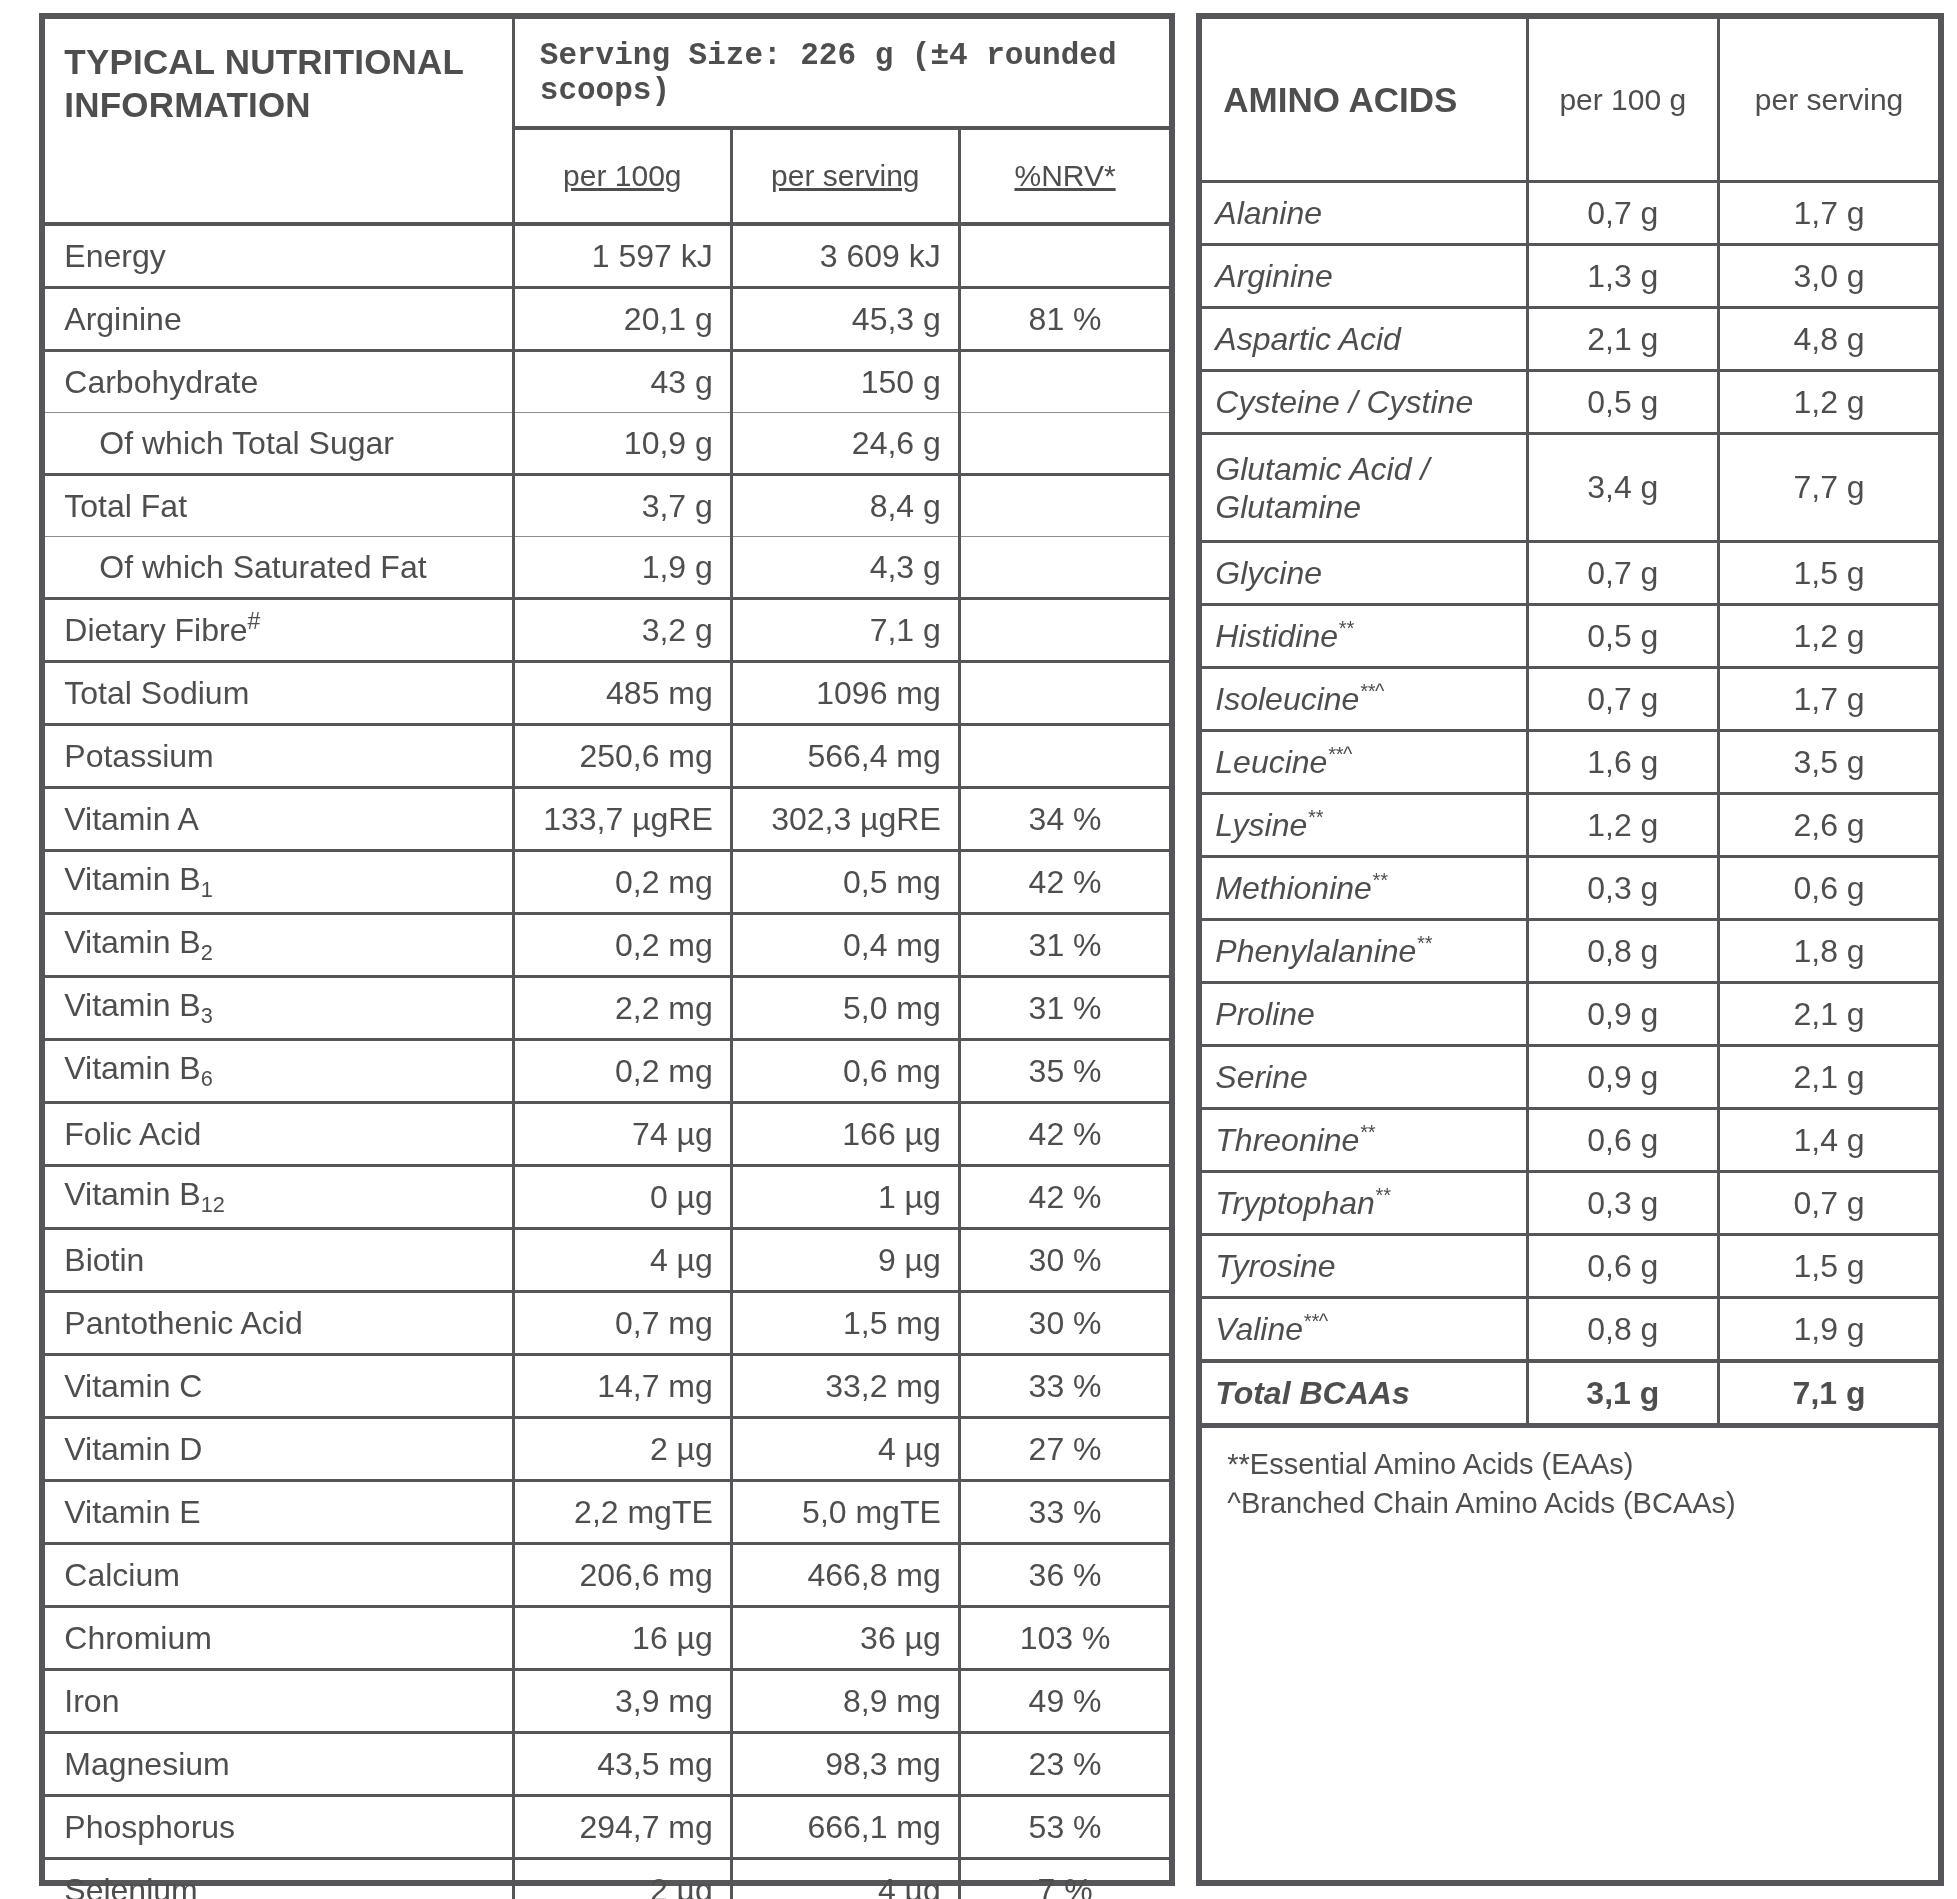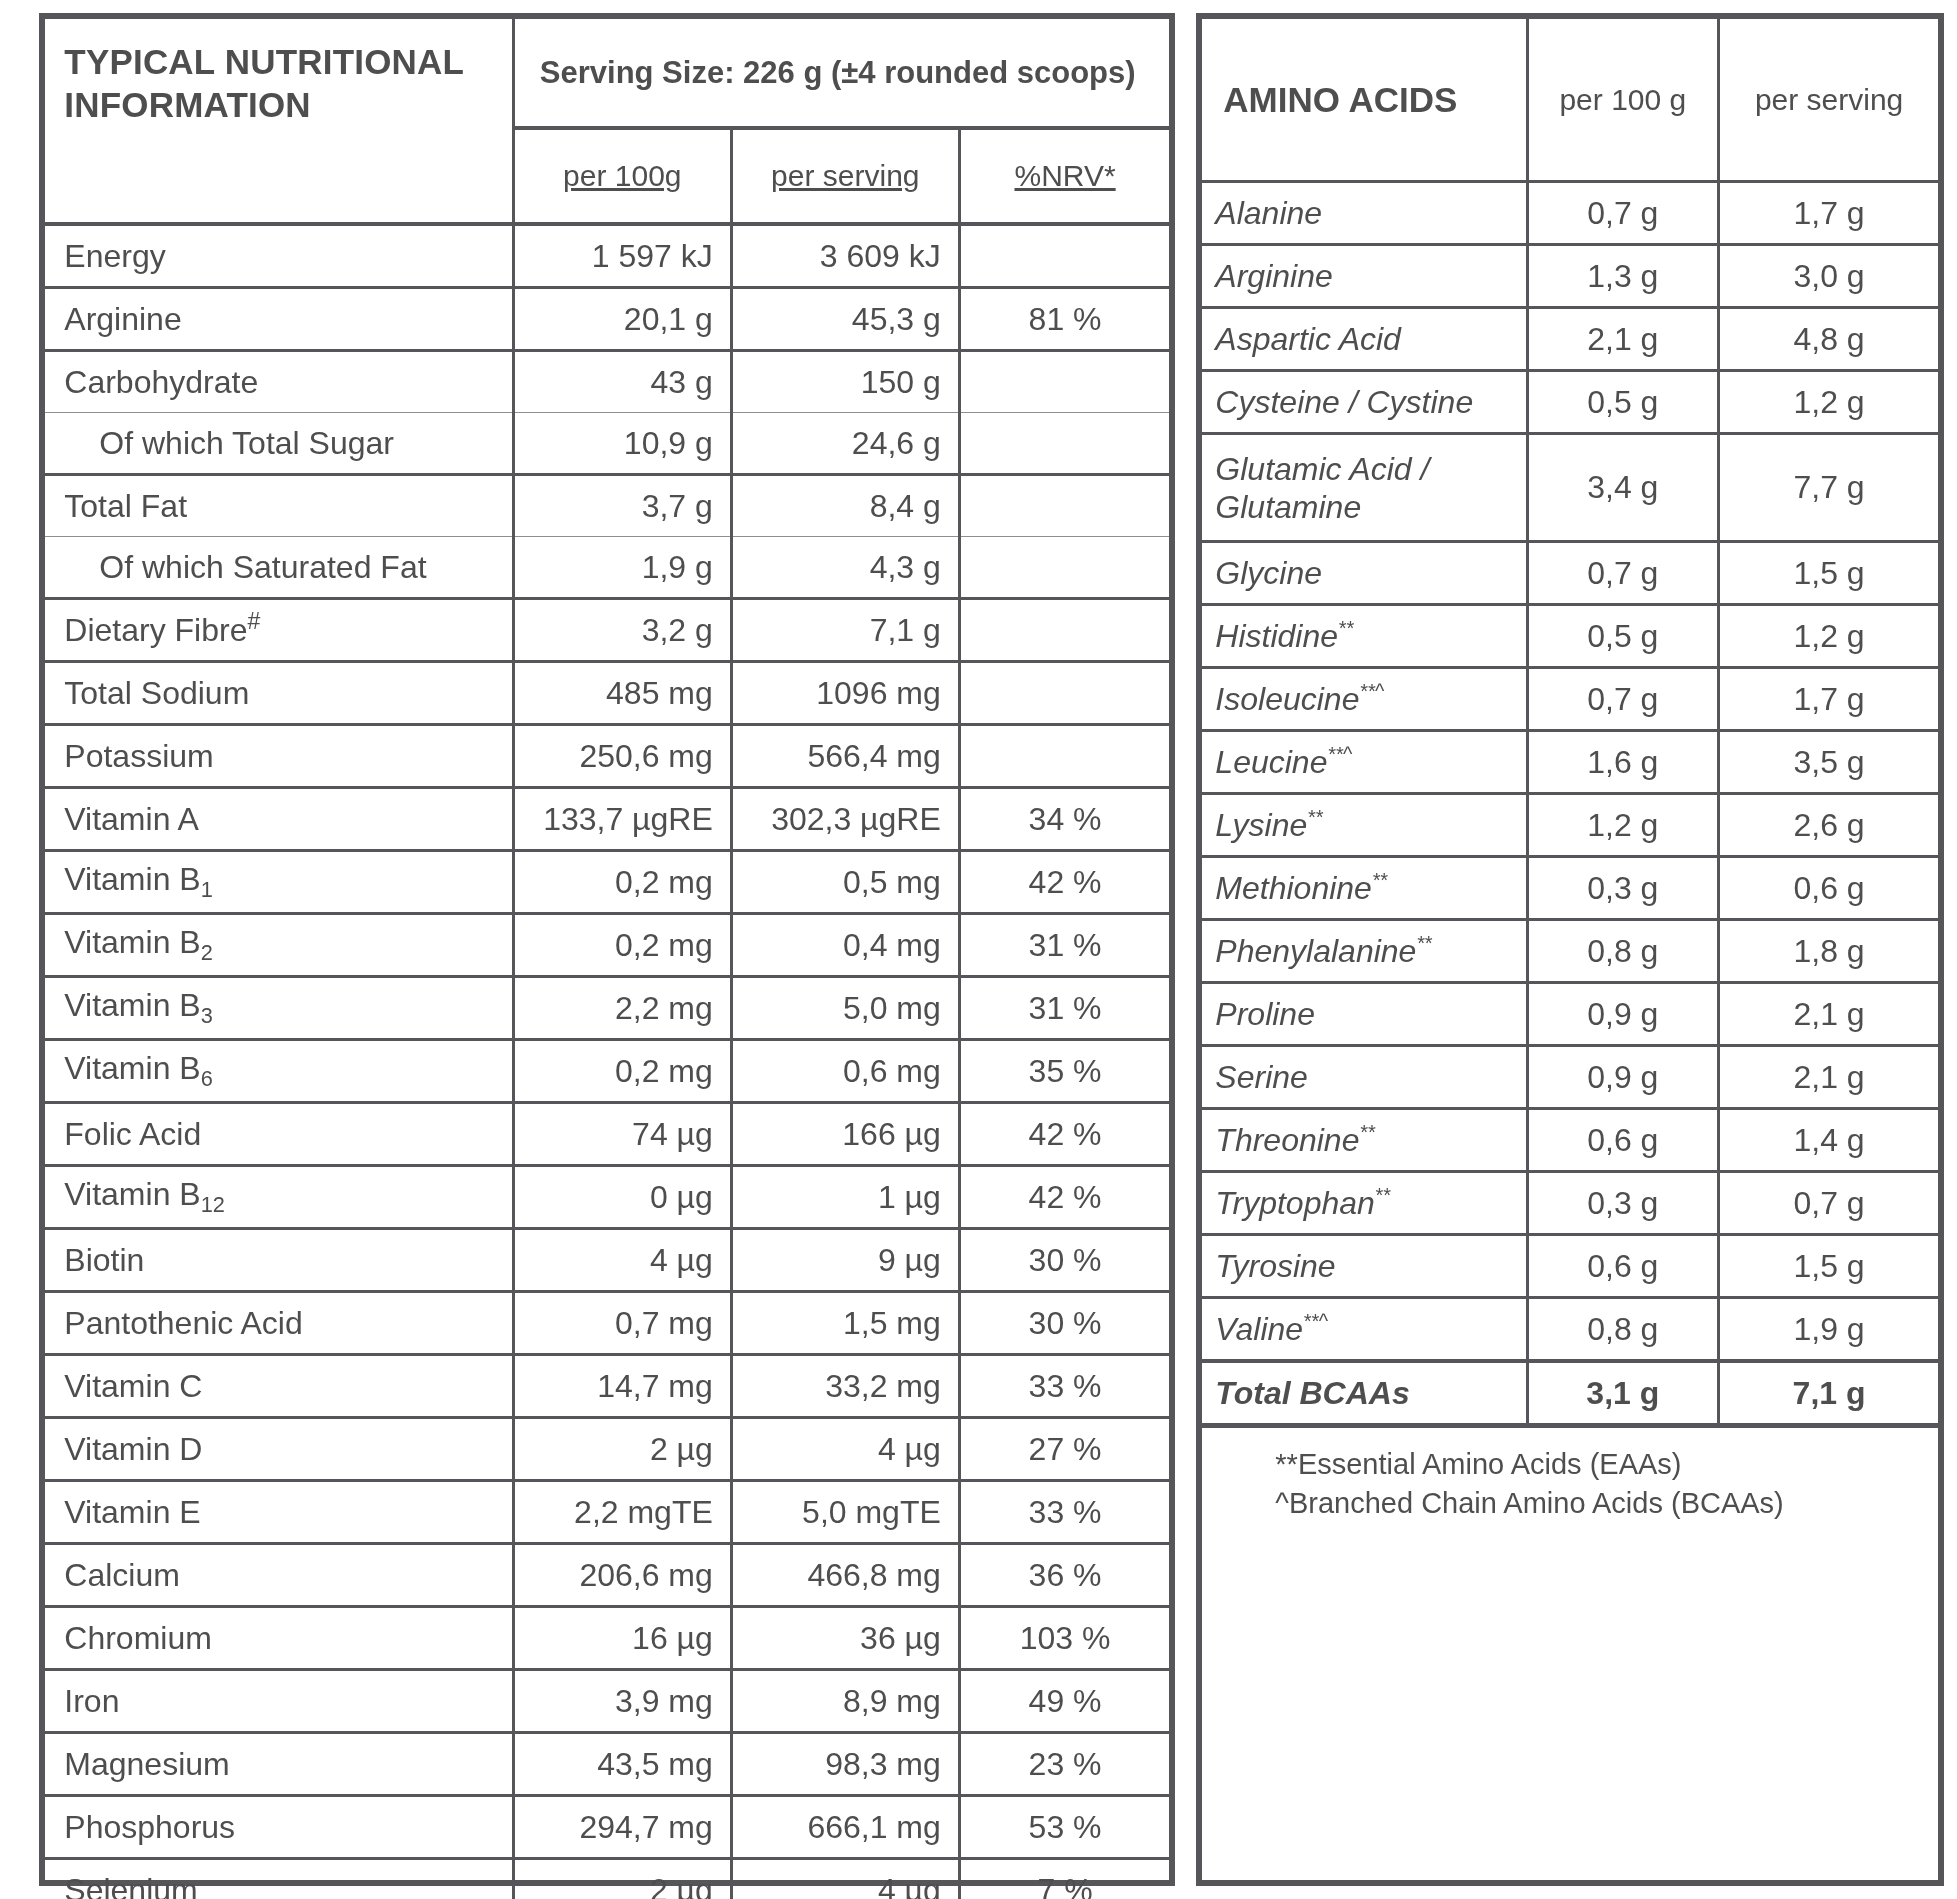--- a/index.html
+++ b/index.html
@@ -72,20 +72,21 @@
     vertical-align: top;
   }
   .serving-cell {
     font-size: 31px;
     font-weight: bold;
     padding: 0 8px 0 25px;
     height: 107px;
     border-bottom: 4.8px solid #55555a;
     vertical-align: middle;
     text-align: left;
+    font-family: Liberation Mono, monospace;
   }
   .colhead {
     font-size: 30px;
     height: 92px;
     text-align: center;
     border-bottom: 4.8px solid #55555a;
     border-right: 3.8px solid #55555a;
     text-decoration: underline;
   }
   .colhead.last { border-right: none; }
@@ -173,21 +174,20 @@
     border-bottom: 5.7px solid #55555a;
     border-top: 4.8px solid #55555a;
   }
   .nm-multiline { white-space: normal; line-height: 1.2; }
 
   .aa-footnotes {
     font-size: 29px;
     line-height: 1.33;
     padding: 17px 3px 0 25px;
     flex: 1 1 auto;
-    margin-left: 48px;
   }
   .aa-footnotes div { white-space: nowrap; }
 </style>
 </head>
 <body>
 
 <div class="page">
 
   <div class="panel panel-left">
     <table class="lt">

